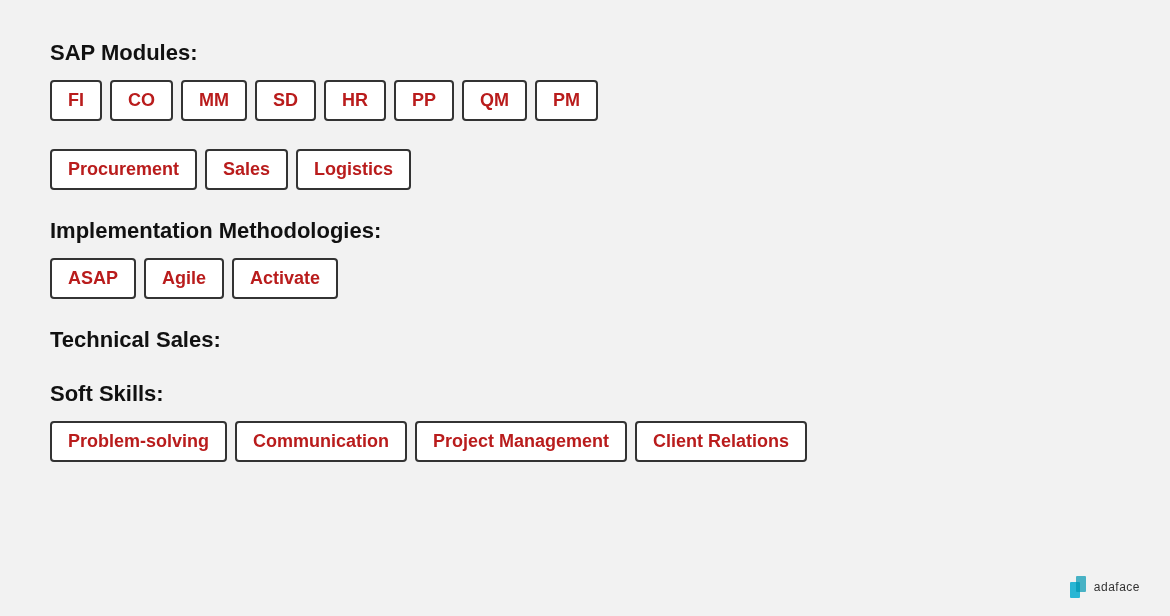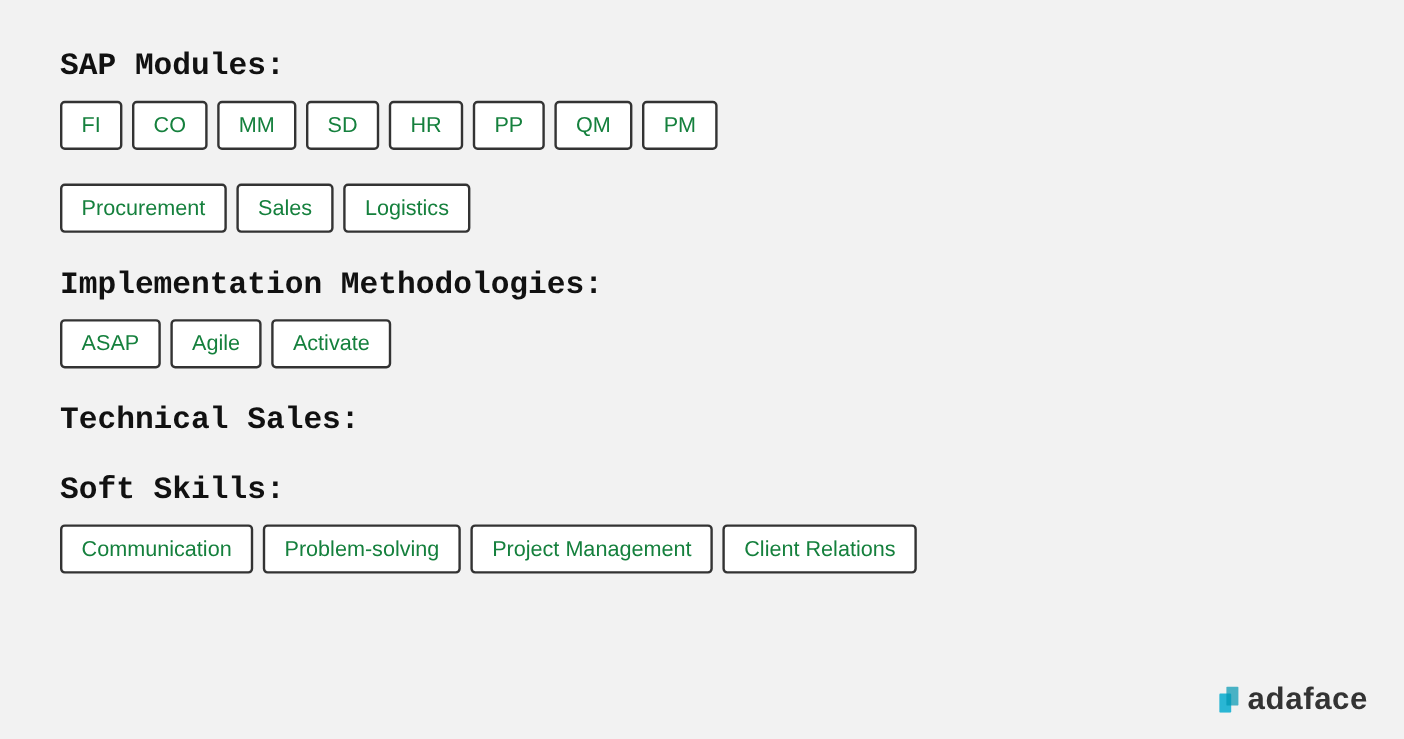--- a/index.html
+++ b/index.html
@@ -19,43 +19,42 @@
 
     .main-container {
       padding: 40px 50px;
     }
 
     .section {
       margin-bottom: 28px;
     }
 
     .section-title {
-      font-size: 26px;
+      font-size: 22px;
       font-weight: 700;
       color: #111;
       margin-bottom: 14px;
-      font-family: Liberation Mono, monospace;
     }
 
     .tags-row {
       display: flex;
       flex-wrap: wrap;
       gap: 8px;
     }
 
     .tag {
       display: inline-flex;
       align-items: center;
       justify-content: center;
       border: 2px solid #333;
       border-radius: 4px;
       padding: 8px 16px;
       font-size: 18px;
-      font-weight: 400;
-      color: #15803d;
+      font-weight: 700;
+      color: #b91c1c;
       background-color: #fff;
       white-space: nowrap;
       text-align: center;
     }
 
     .brand-area {
       position: absolute;
       bottom: 18px;
       right: 30px;
       display: flex;
@@ -68,22 +67,22 @@
       height: 22px;
       position: relative;
     }
 
     .brand-icon svg {
       width: 18px;
       height: 22px;
     }
 
     .brand-name {
-      font-size: 26px;
-      font-weight: 700;
+      font-size: 12px;
+      font-weight: 400;
       color: #333;
       letter-spacing: 0.5px;
     }
   </style>
 </head>
 <body>
 
 <div class="main-container">
 <div class="section">
       <div class="section-title">SAP Modules:</div>
@@ -112,22 +111,22 @@
         <span class="tag">Agile</span>
         <span class="tag">Activate</span>
       </div>
     </div>
     <div class="section">
       <div class="section-title">Technical Sales:</div>
     </div>
     <div class="section">
       <div class="section-title">Soft Skills:</div>
       <div class="tags-row">
+        <span class="tag">Problem-solving</span>
         <span class="tag">Communication</span>
-        <span class="tag">Problem-solving</span>
         <span class="tag">Project Management</span>
         <span class="tag">Client Relations</span>
       </div>
     </div>
   </div>
 
 <div class="brand-area">
   <div class="brand-icon">
     <svg viewBox="0 0 18 22" fill="none" xmlns="http://www.w3.org/2000/svg">
       <rect x="0" y="6" width="10" height="16" rx="1" fill="#29b6d4"></rect>

